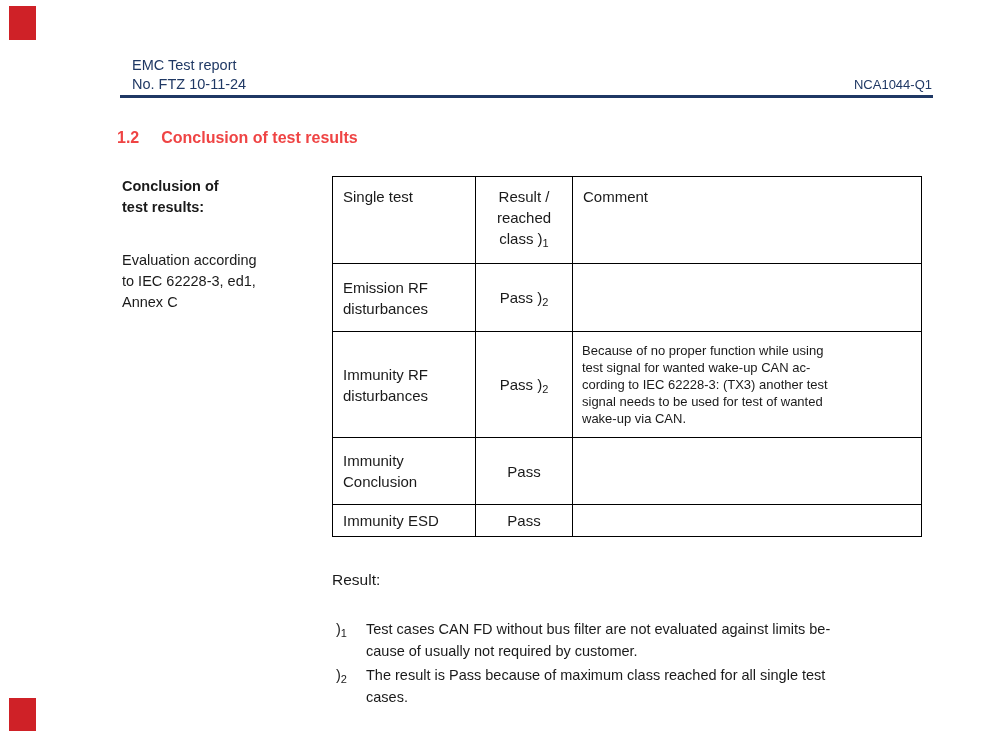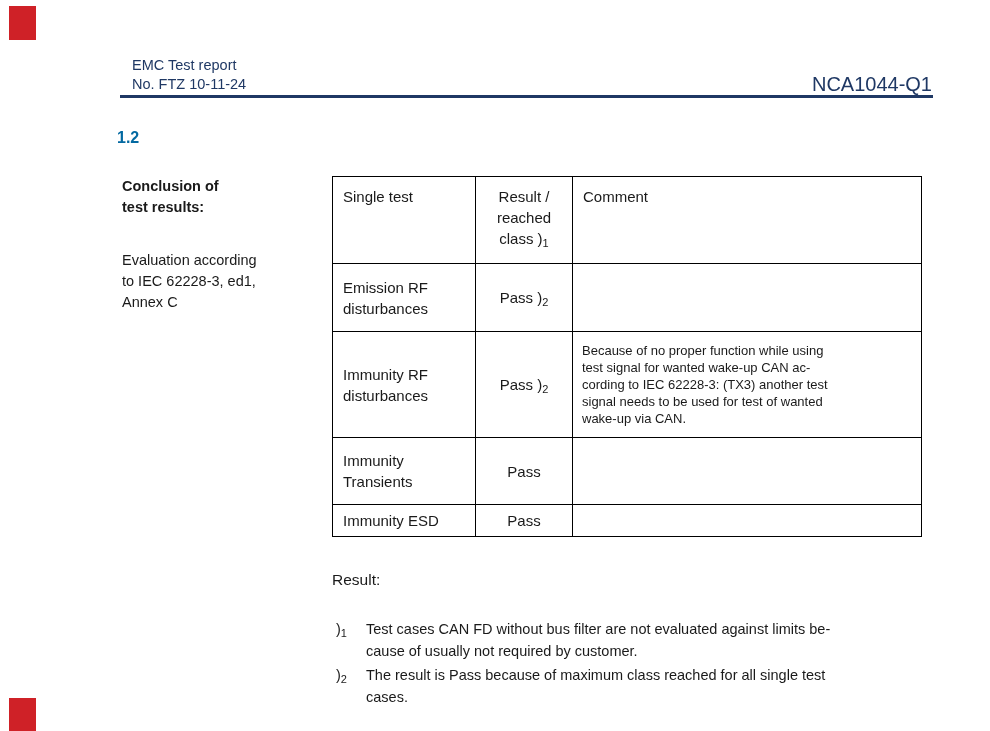--- a/index.html
+++ b/index.html
@@ -20,32 +20,32 @@
   .corner-mark.tl { left: 9px; top: 6px; width: 27px; height: 34px; }
   .corner-mark.bl { left: 9px; top: 698px; width: 27px; height: 33px; }
 
   
   .hdr-left {
     position: absolute; left: 132px; top: 56px;
     font-size: 14.5px; line-height: 19px; color: #1f3864;
   }
   .hdr-right {
     position: absolute; top: 75px; right: 58px;
-    font-size: 20px; line-height: 19px; color: #1f3864;
+    font-size: 13px; line-height: 19px; color: #1f3864;
   }
   .hdr-rule {
     position: absolute; left: 120px; top: 95px; width: 813px; height: 3px;
     background: #1f3864;
   }
 
   
   .section-heading {
     position: absolute; left: 117px; top: 129px;
     display: flex; gap: 22px;
-    font-size: 16px; font-weight: bold; color: #0369a1;
+    font-size: 16px; font-weight: bold; color: #ef4444;
   }
 
   
   .sidebar {
     position: absolute; left: 122px; top: 176px; width: 210px;
     font-size: 14.5px; line-height: 21px;
   }
   .sidebar .sb-title { font-weight: bold; margin-bottom: 32px; }
 
   
@@ -107,20 +107,21 @@
 
   <div class="hdr-left">
     <div>EMC Test report</div>
     <div>No. FTZ 10-11-24</div>
   </div>
   <div class="hdr-right">NCA1044-Q1</div>
   <div class="hdr-rule"></div>
 
   <div class="section-heading">
     <span>1.2</span>
+    <span>Conclusion of test results</span>
   </div>
 
   <div class="sidebar">
     <div class="sb-title pre">Conclusion of
 test results:</div>
     <div class="sb-body pre">Evaluation according
 to IEC 62228-3, ed1,
 Annex C</div>
   </div>
 
@@ -149,21 +150,21 @@
 disturbances</td>
         <td class="c-result"><span>Pass )</span><sub class="marker">2</sub></td>
         <td class="c-comment pre">Because of no proper function while using
 test signal for wanted wake-up CAN ac-
 cording to IEC 62228-3: (TX3) another test
 signal needs to be used for test of wanted
 wake-up via CAN.</td>
       </tr>
       <tr class="row-2">
         <td class="c-test pre">Immunity
-Transients</td>
+Conclusion</td>
         <td class="c-result"><span>Pass</span><sub class="marker"></sub></td>
         <td class="c-comment pre"></td>
       </tr>
       <tr class="row-3">
         <td class="c-test pre">Immunity ESD</td>
         <td class="c-result"><span>Pass</span><sub class="marker"></sub></td>
         <td class="c-comment pre"></td>
       </tr>
     </tbody>
   </table>

